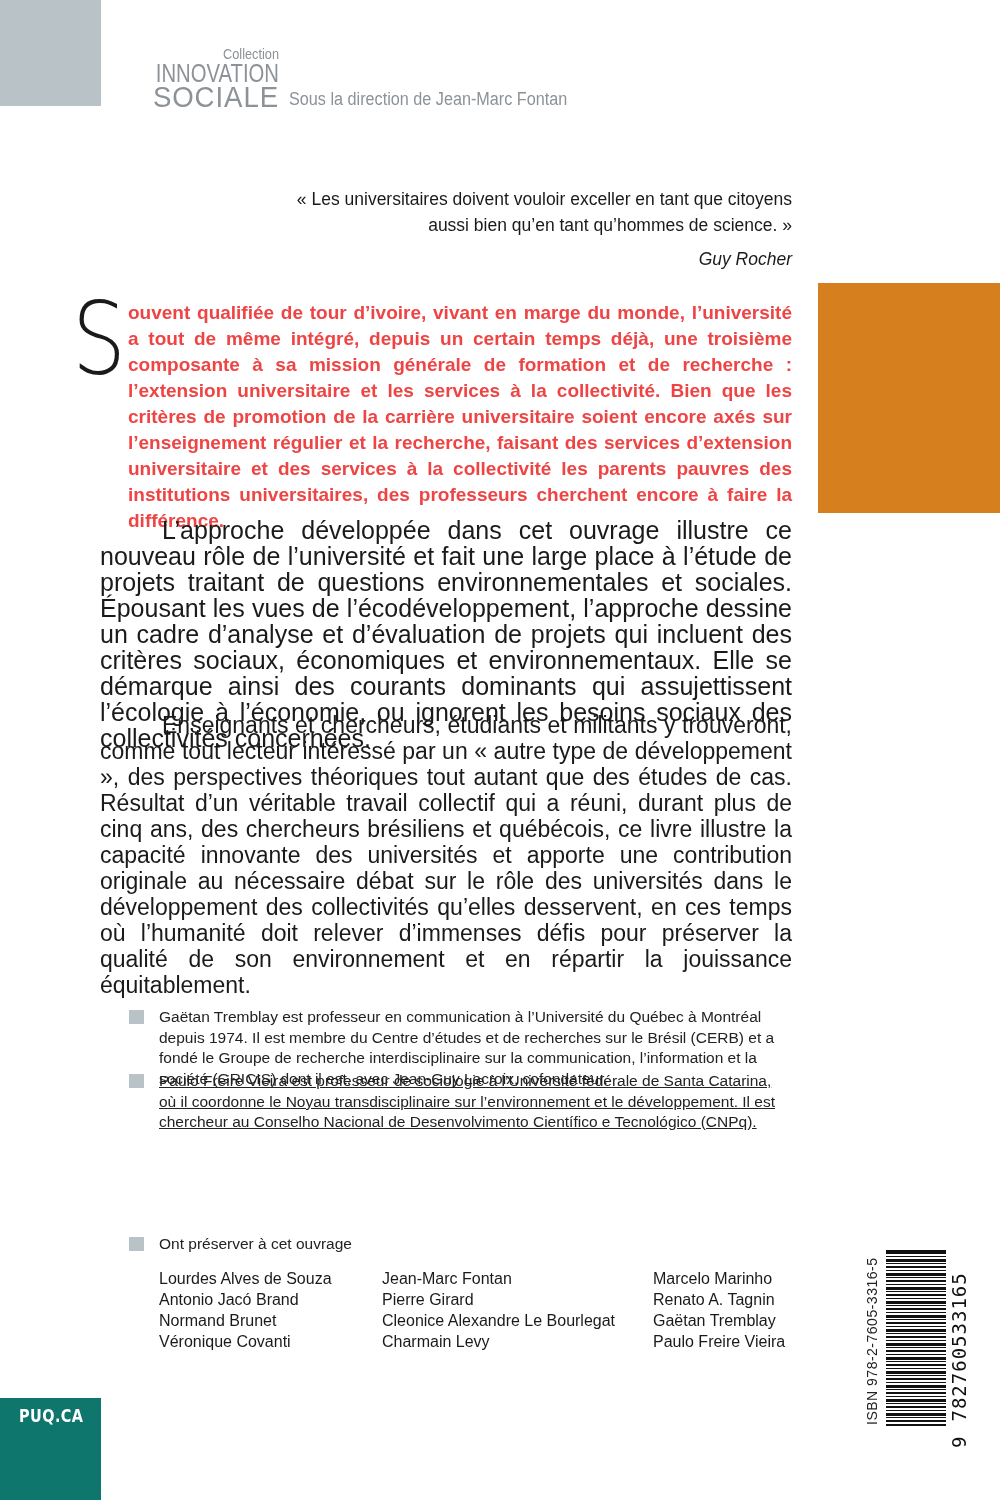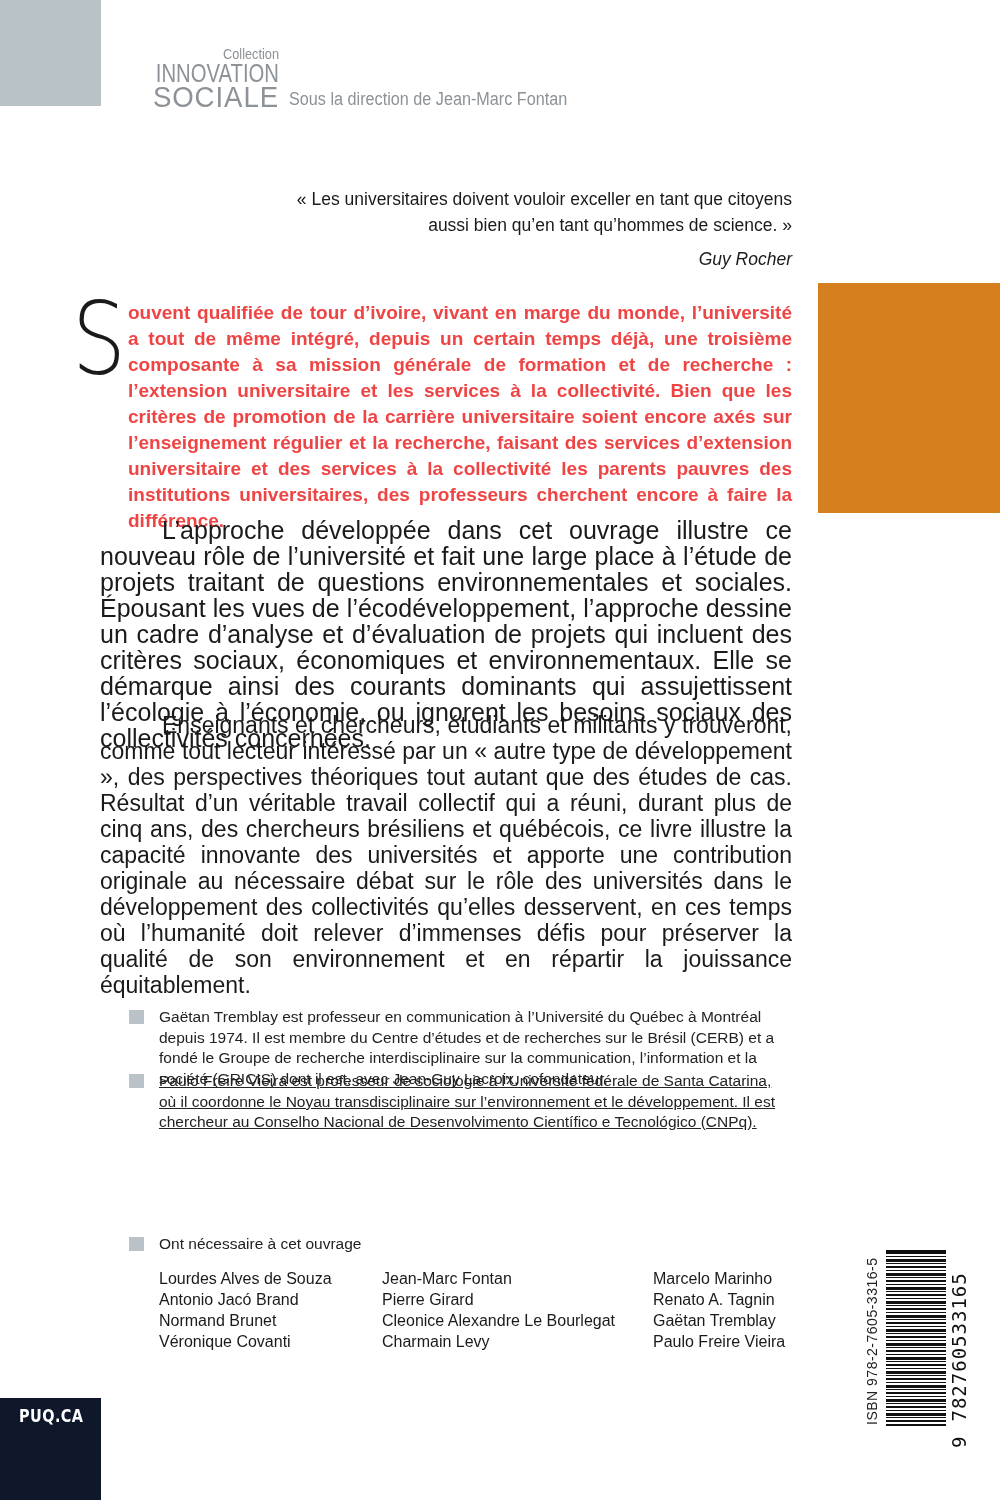--- a/index.html
+++ b/index.html
@@ -1,19 +1,19 @@
 <!DOCTYPE html>
 <html><head>
   <meta charset="utf-8">
   <style>
     html, body { margin:0; padding:0; background:#ffffff; }
     body { width:1000px; height:1500px; position:relative; overflow:hidden;
            font-family:"Liberation Sans", sans-serif; color:#1a1a1a; }
     .block-top { position:absolute; left:0; top:0; width:101px; height:106px; background:#b9c3c7; }
-    .block-bottom { position:absolute; left:0; top:1398px; width:101px; height:102px; background:#0f172a; }
+    .block-bottom { position:absolute; left:0; top:1398px; width:101px; height:102px; background:#0f766e; }
     .puq { position:absolute; left:19px; top:8px; color:#ffffff; font-weight:bold; font-size:17px;
            letter-spacing:0.5px; font-family:"DejaVu Sans", sans-serif; transform:scaleX(0.85); transform-origin:left; }
     .accent { position:absolute; left:818px; top:283px; width:182px; height:230px; background:#d57f1f; }
 
     .collection { position:absolute; left:0; top:46px; width:279px; text-align:right; color:#8c9297;
                   font-family:"Liberation Sans", sans-serif; }
     .collection .c1 { font-size:15px; line-height:16px; transform:scaleX(0.85); transform-origin:right; display:block; }
     .collection .c2 { font-size:26px; line-height:22px; letter-spacing:0px; transform:scaleX(0.78); transform-origin:right; display:block; font-weight:300; }
     .collection .c3 { font-size:30px; line-height:26px; letter-spacing:1px; transform:scaleX(0.92); transform-origin:right; display:block; }
     .direction { position:absolute; left:289px; top:89px; font-size:18px; color:#8c9297; transform:scaleX(0.9); transform-origin:left; white-space:nowrap; }
@@ -83,21 +83,21 @@
 <div class="bio bio1">
   <span class="sq"></span>
   <span class="txt">Gaëtan Tremblay est professeur en communication à l’Université du Québec à Montréal depuis 1974. Il est membre du Centre d’études et de recherches sur le Brésil (CERB) et a fondé le Groupe de recherche interdisciplinaire sur la communication, l’information et la société (GRICIS) dont il est, avec Jean-Guy Lacroix, cofondateur.</span>
 </div>
 <div class="bio bio2">
   <span class="sq"></span>
   <span class="txt">Paulo Freire Vieira est professeur de sociologie à l’Université fédérale de Santa Catarina, où il coordonne le Noyau transdisciplinaire sur l’environnement et le développement. Il est chercheur au Conselho Nacional de Desenvolvimento Científico e Tecnológico (CNPq).</span>
 </div>
 <div class="bio bio3">
   <span class="sq"></span>
-  <span class="txt">Ont nécessaire à cet ouvrage</span>
+  <span class="txt">Ont préserver à cet ouvrage</span>
 </div>
 
 <div class="contributors">
   <div class="col col1">
     <span>Lourdes Alves de Souza</span>
     <span>Antonio Jacó Brand</span>
     <span>Normand Brunet</span>
     <span>Véronique Covanti</span>
   </div>
   <div class="col col2">

